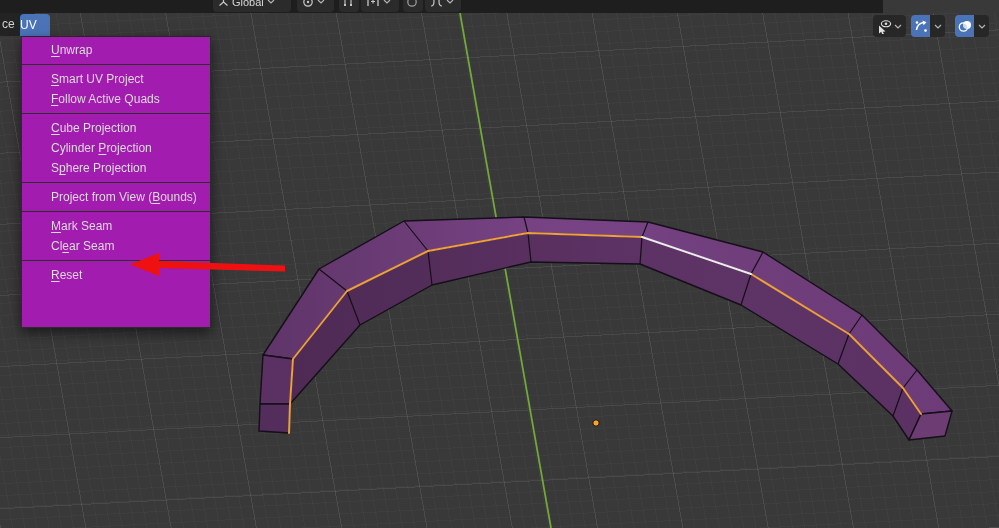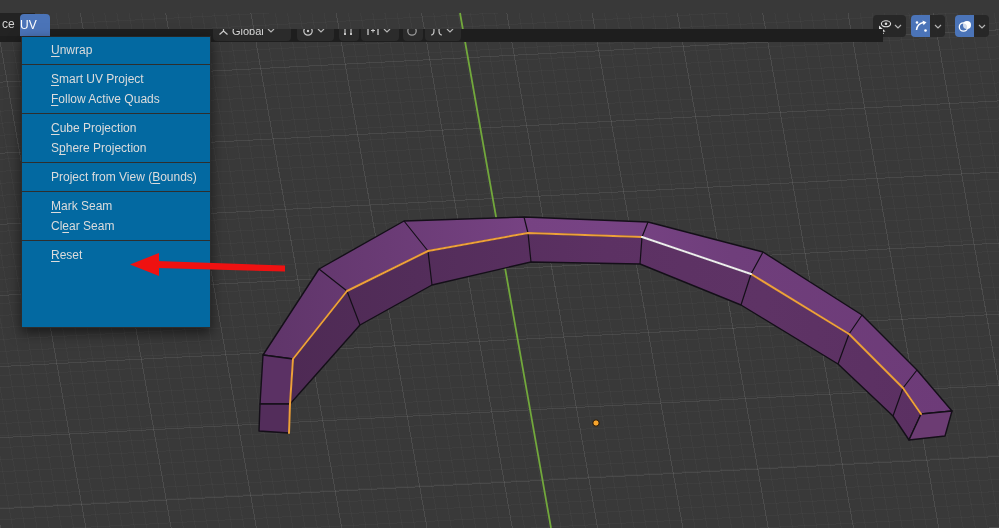--- a/index.html
+++ b/index.html
@@ -15,40 +15,40 @@
     background-color:#393939;
     background-image:
       repeating-linear-gradient(80deg,  rgba(255,255,255,0.07) 0px, rgba(255,255,255,0.07) 1px, transparent 1px, transparent 84px),
       repeating-linear-gradient(357deg, rgba(255,255,255,0.08) 0px, rgba(255,255,255,0.08) 1px, transparent 1px, transparent 71px),
       repeating-linear-gradient(80deg,  rgba(255,255,255,0.025) 0px, rgba(255,255,255,0.025) 1px, transparent 1px, transparent 12px),
       repeating-linear-gradient(357deg, rgba(255,255,255,0.025) 0px, rgba(255,255,255,0.025) 1px, transparent 1px, transparent 12px);
   }
   
   #scene{position:absolute;left:0;top:0;width:999px;height:528px;z-index:2;pointer-events:none;}
   
-  .topbar{position:absolute;left:0;top:0;width:883px;height:13px;background:#1e1e1e;overflow:hidden;z-index:6;margin-top:29px;}
+  .topbar{position:absolute;left:0;top:0;width:883px;height:13px;background:#1e1e1e;overflow:hidden;z-index:6;}
   .widget{
     position:absolute;top:-9px;height:21px;background:#2b2b2b;border-radius:4px;
     display:flex;align-items:center;gap:3px;padding:0 5px;box-sizing:border-box;
     color:#d6d6d6;font-size:11px;white-space:nowrap;
   }
   .widget svg{display:block;}
   .corner-box{position:absolute;top:0;width:19px;height:12px;border-radius:3px;
     display:flex;align-items:flex-end;justify-content:center;}
   
   .header-frag{position:absolute;left:0;top:13px;width:35px;height:23px;background:#232323;z-index:7;}
   .clipped-menu{position:absolute;left:2px;top:4px;font-size:12px;color:#d2d2d2;}
   .uv-tab{
     position:absolute;left:20px;top:1px;width:30px;height:22px;border-radius:4px 4px 0 0;
     display:flex;align-items:center;justify-content:flex-start;color:#ffffff;font-size:12px;
   }
   
   .menu{
     position:absolute;left:21px;top:36px;width:190px;height:292px;box-sizing:border-box;
-    background:#0369a1;border:1px solid #2c2c2c;border-top:1px solid #262626;
+    background:#a21caf;border:1px solid #2c2c2c;border-top:1px solid #262626;
     box-shadow:0 5px 12px rgba(0,0,0,0.55);
     padding:3px 0 4px 0;z-index:7;
   }
   .menu-item{height:20px;line-height:20px;padding-left:29px;font-size:12px;color:#dcdcdc;}
   .menu-sep{height:1px;background:#2e2e2e;margin:4px 0;}
   .accel{text-decoration:underline;text-underline-offset:2px;}
   
   .vc{position:absolute;height:22px;top:15px;z-index:4;border-radius:4px;
       display:flex;align-items:center;justify-content:center;box-sizing:border-box;}
   .vc-dark{background:rgba(38,38,38,0.95);}
@@ -181,20 +181,21 @@
   </div>
 </div>
 
 <div class="menu">
     <div class="menu-item"><span></span><span class="accel">U</span><span>nwrap</span></div>
     <div class="menu-sep"></div>
     <div class="menu-item"><span></span><span class="accel">S</span><span>mart UV Project</span></div>
     <div class="menu-item"><span></span><span class="accel">F</span><span>ollow Active Quads</span></div>
     <div class="menu-sep"></div>
     <div class="menu-item"><span></span><span class="accel">C</span><span>ube Projection</span></div>
+    <div class="menu-item"><span>Cylinder </span><span class="accel">P</span><span>rojection</span></div>
     <div class="menu-item"><span>S</span><span class="accel">p</span><span>here Projection</span></div>
     <div class="menu-sep"></div>
     <div class="menu-item"><span>Project from View (</span><span class="accel">B</span><span>ounds)</span></div>
     <div class="menu-sep"></div>
     <div class="menu-item"><span></span><span class="accel">M</span><span>ark Seam</span></div>
     <div class="menu-item"><span>Cl</span><span class="accel">e</span><span>ar Seam</span></div>
     <div class="menu-sep"></div>
     <div class="menu-item"><span></span><span class="accel">R</span><span>eset</span></div>
   </div>
 

